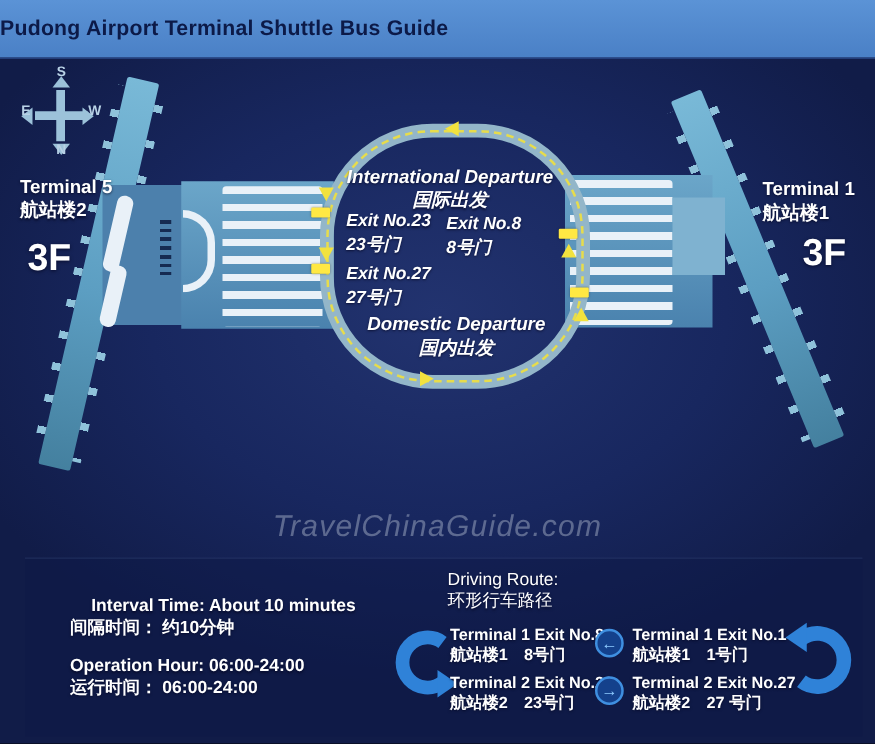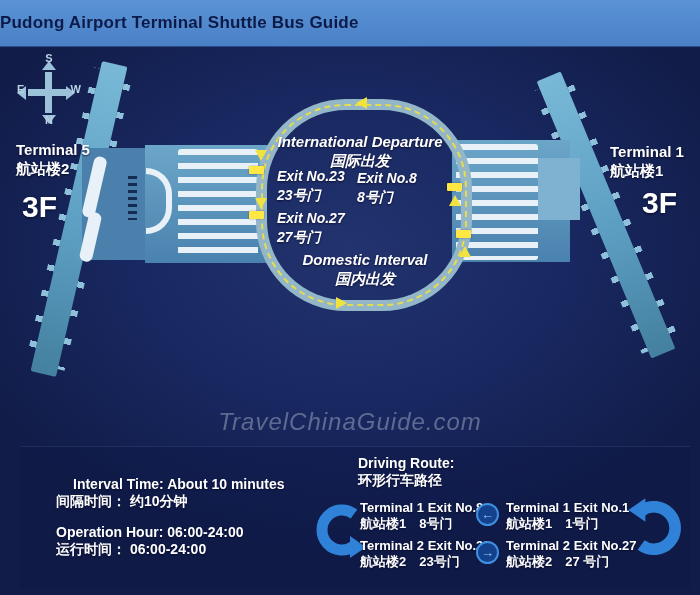--- a/index.html
+++ b/index.html
@@ -81,21 +81,21 @@
   .t1floor{left:642px;top:186px;}
   
   .watermark{left:175px;top:408px;width:350px;text-align:center;font-size:24px;font-style:italic;
     color:rgba(190,200,218,.42);letter-spacing:1px;}
   
   .panel{left:20px;top:446px;width:670px;height:142px;background:rgba(13,24,70,.45);
     border-top:1px solid rgba(130,160,210,.14);}
   .info{color:#fff;font-weight:bold;font-size:14px;text-shadow:0 1px 2px rgba(0,0,25,.6);}
   .inf1{left:73px;top:476px;} .inf2{left:56px;top:493px;}
   .inf3{left:56px;top:524px;} .inf4{left:56px;top:541px;}
-  .dr-title{left:358px;top:455px;color:#fff;font-weight:bold;font-size:14px;line-height:17px;
+  .dr-title{left:358px;top:455px;color:#fff;font-weight:normal;font-size:14px;line-height:17px;
     text-shadow:0 1px 2px rgba(0,0,25,.6);}
   .dr-title span{display:block;}
   .dr-cell{color:#fff;font-weight:bold;font-size:13px;line-height:16px;text-shadow:0 1px 2px rgba(0,0,25,.6);}
   .dr-cell span{display:block;white-space:pre;}
   .r1from{left:360px;top:500px;} .r1to{left:506px;top:500px;}
   .r2from{left:360px;top:538px;} .r2to{left:506px;top:538px;}
   .dir-icon{width:19px;height:19px;border-radius:50%;background:#14418c;border:2px solid #3f8fe0;
     color:#8ecbff;font-size:13px;font-weight:bold;line-height:19px;text-align:center;}
   .ic1{left:476px;top:503px;} .ic2{left:476px;top:541px;}
   .bigarrow{display:block;}
@@ -157,21 +157,21 @@
   <div class="abs tri tri-down" style="left:255px;top:198px;"></div>
   <div class="abs tri tri-right" style="left:336px;top:297px;"></div>
   <div class="abs tri tri-up" style="left:449px;top:195px;"></div>
   <div class="abs tri tri-up" style="left:459px;top:246px;"></div>
 
   <div class="abs mlabel lab-intl">
     <span>International Departure</span>
     <span>国际出发</span>
   </div>
   <div class="abs mlabel lab-dom">
-    <span>Domestic Interval</span>
+    <span>Domestic Departure</span>
     <span>国内出发</span>
   </div>
   <div class="abs mlabel lab-exit lab-e23">
     <span>Exit No.23</span>
     <span>23号门</span>
   </div>
   <div class="abs mlabel lab-exit lab-e27">
     <span>Exit No.27</span>
     <span>27号门</span>
   </div>

